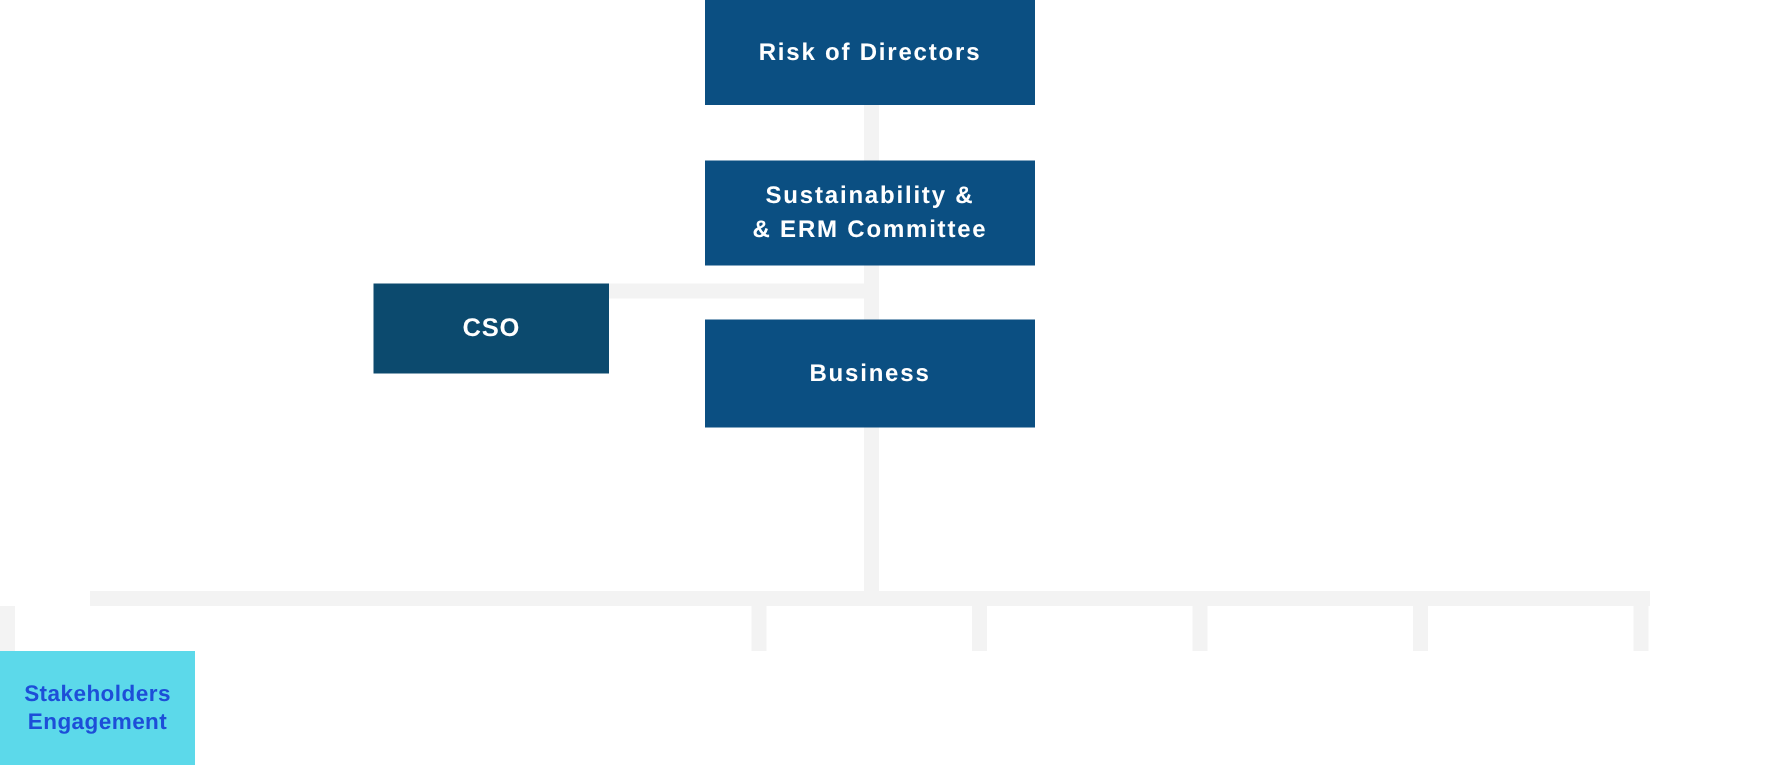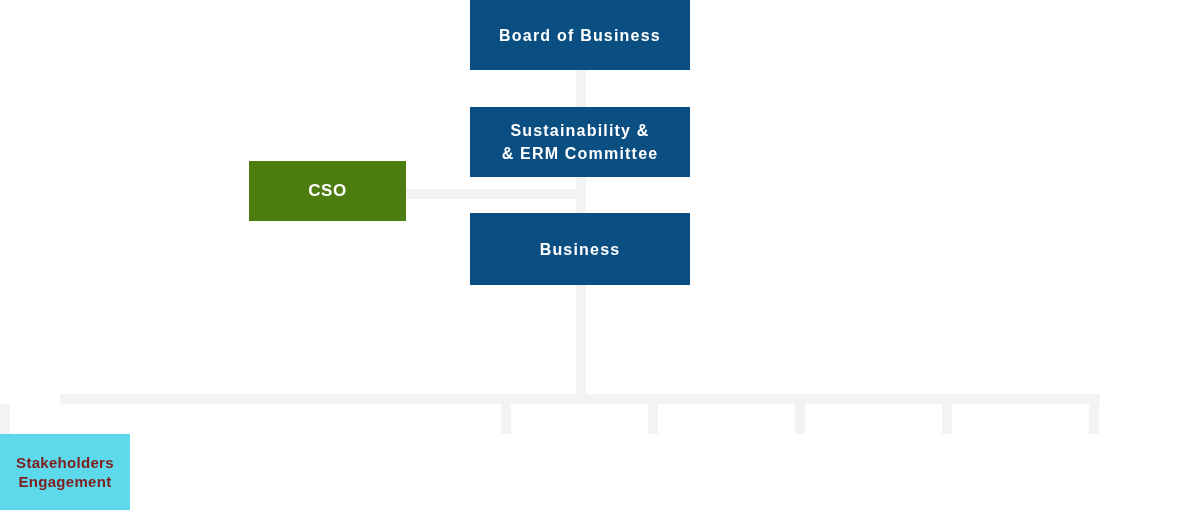--- a/index.html
+++ b/index.html
@@ -71,29 +71,29 @@
   <div class="stub"></div>
   <div class="stub"></div>
   <div class="stub"></div>
   <div class="stub"></div>
   <div class="stub"></div>
   <div class="stub"></div>
   <div class="stub"></div>
   <div class="stub"></div>
 
   <div id="node-board" class="node dark" style="background-color: rgb(11, 79, 130);">
-    <span class="label">Board of Business</span>
+    <span class="label">Risk of Directors</span>
   </div>
 
   <div id="node-committee" class="node dark" style="background-color: rgb(11, 79, 130);">
     <span class="label">Sustainability &amp;
 &amp; ERM Committee</span>
   </div>
 
-  <div id="node-cso" class="node" style="background-color: #4d7c0f;">
+  <div id="node-cso" class="node" style="background-color: #0c4a6e; margin-top: 28px;">
     <span class="label">CSO</span>
   </div>
 
   <div id="node-chairman" class="node dark" style="background-color: rgb(11, 79, 130);">
     <span class="label">Business</span>
   </div>
 
   <div class="node dept" style="background-color: rgb(92, 217, 234); color: rgb(28, 91, 145);">
     <span class="label">Technology
 Sustainability</span>
@@ -115,18 +115,18 @@
 Sustainability</span>
   </div>
   <div class="node dept" style="background-color: rgb(92, 217, 234); color: rgb(28, 91, 145);">
     <span class="label">Corporate
 Citizenship</span>
   </div>
   <div class="node dept" style="background-color: rgb(92, 217, 234); color: rgb(28, 91, 145);">
     <span class="label">Business Risk
 Management</span>
   </div>
-  <div class="node dept" style="background-color: rgb(92, 217, 234); color: #7f1d1d;">
+  <div class="node dept" style="background-color: rgb(92, 217, 234); color: #1d4ed8;">
     <span class="label">Stakeholders
 Engagement</span>
   </div>
 
 </div>
 
 </body></html>

